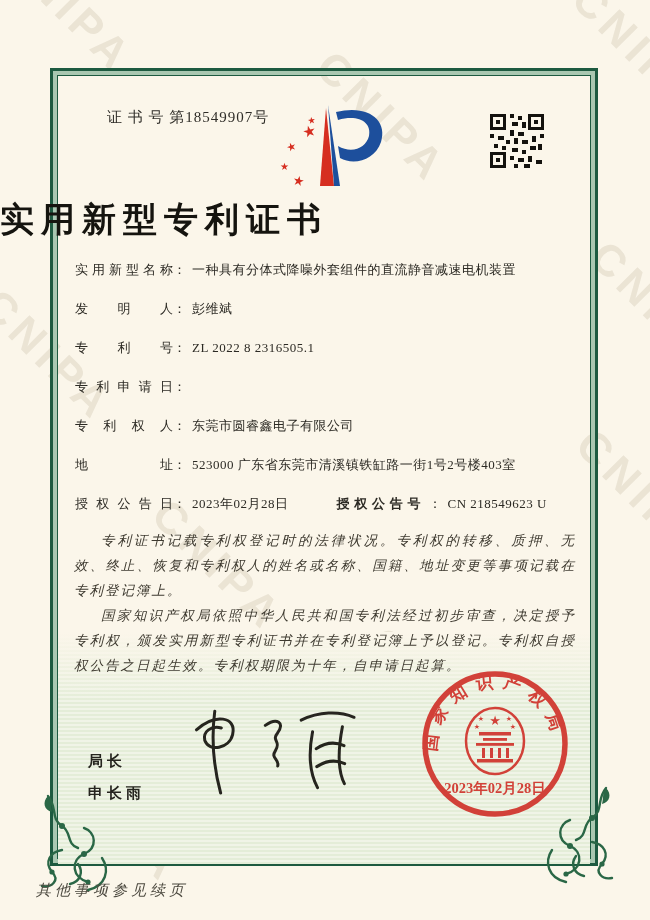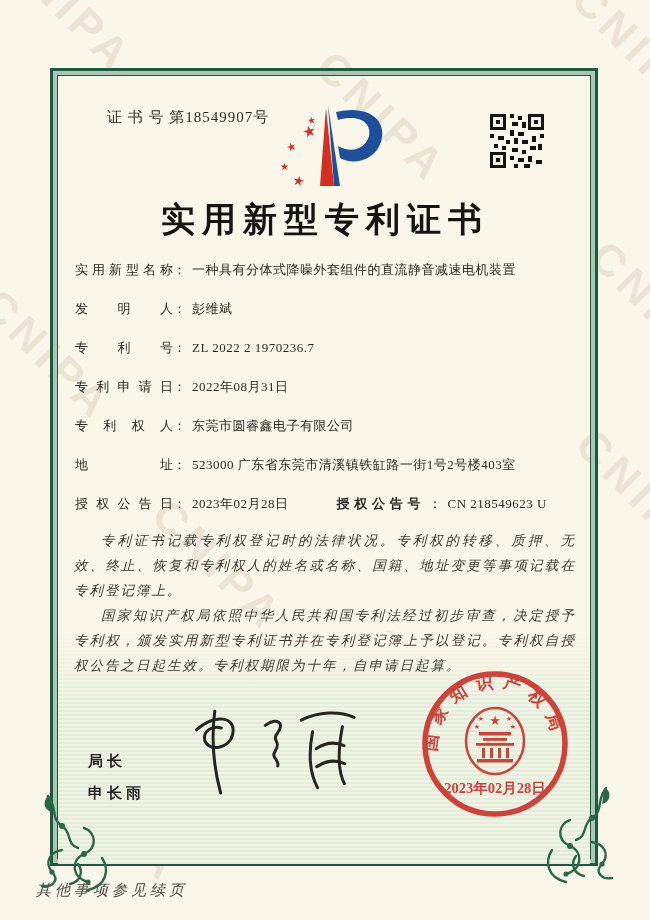--- a/index.html
+++ b/index.html
@@ -28,21 +28,21 @@
   }
   .green-band::before{
     content:"";position:absolute;left:0;top:0;width:100%;height:70px;
     background:linear-gradient(180deg,#fbf6ea 0%,rgba(251,246,234,0) 100%);
   }
   
   .cert-no{position:absolute;left:75px;top:108px;font-size:15px;letter-spacing:1px;color:#2f2d28;margin-left:32px;}
   .logo{position:absolute;left:268px;top:102px;width:124px;height:88px;}
   .qr{position:absolute;left:488px;top:112px;width:58px;height:58px;}
   .title{
-    position:absolute;left:0;top:197px;width:100%;text-align:center;
+    position:absolute;left:0;top:197px;width:100%;
     font-size:34px;font-weight:bold;letter-spacing:7px;color:#15140f;
   }
   
   .fields{position:absolute;left:75px;top:259px;width:500px;font-size:13px;color:#2c2a24;}
   .frow{height:39px;line-height:22px;display:flex;align-items:flex-start;white-space:nowrap;}
   .flabel{display:inline-block;width:98px;text-align:justify;text-align-last:justify;flex:none;}
   .fcolon{flex:none;margin-right:6px;}
   .fvalue{letter-spacing:0.5px;}
   .grant-row{display:flex;}
   .grant-col2{margin-left:48px;display:flex;}
@@ -158,26 +158,25 @@
         <span class="fvalue">一种具有分体式降噪外套组件的直流静音减速电机装置</span>
     </div>
     <div class="frow">
       <span class="flabel">发明人</span>
         <span class="fcolon">：</span>
         <span class="fvalue">彭维斌</span>
     </div>
     <div class="frow">
       <span class="flabel">专利号</span>
         <span class="fcolon">：</span>
-        <span class="fvalue">ZL 2022 2 1970236.7</span>
+        <span class="fvalue">ZL 2022 8 2316505.1</span>
     </div>
     <div class="frow">
       <span class="flabel">专利申请日</span>
         <span class="fcolon">：</span>
-        <span class="fvalue">2022年08月31日</span>
     </div>
     <div class="frow">
       <span class="flabel">专利权人</span>
         <span class="fcolon">：</span>
         <span class="fvalue">东莞市圆睿鑫电子有限公司</span>
     </div>
     <div class="frow">
       <span class="flabel">地址</span>
         <span class="fcolon">：</span>
         <span class="fvalue">523000 广东省东莞市清溪镇铁缸路一街1号2号楼403室</span>

